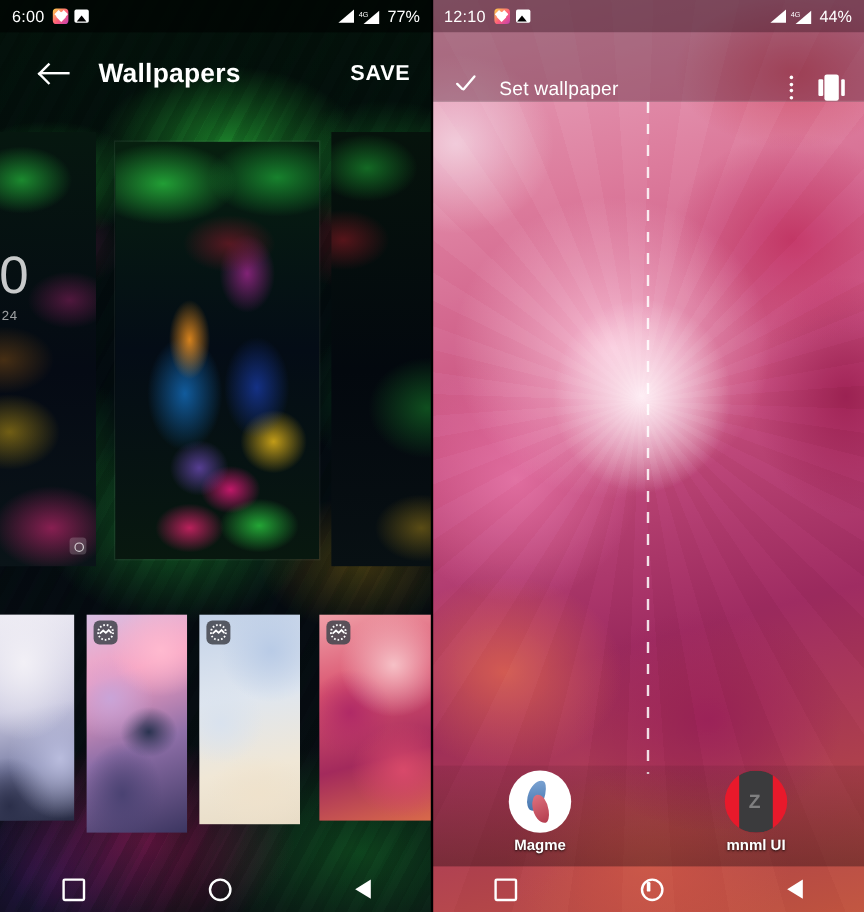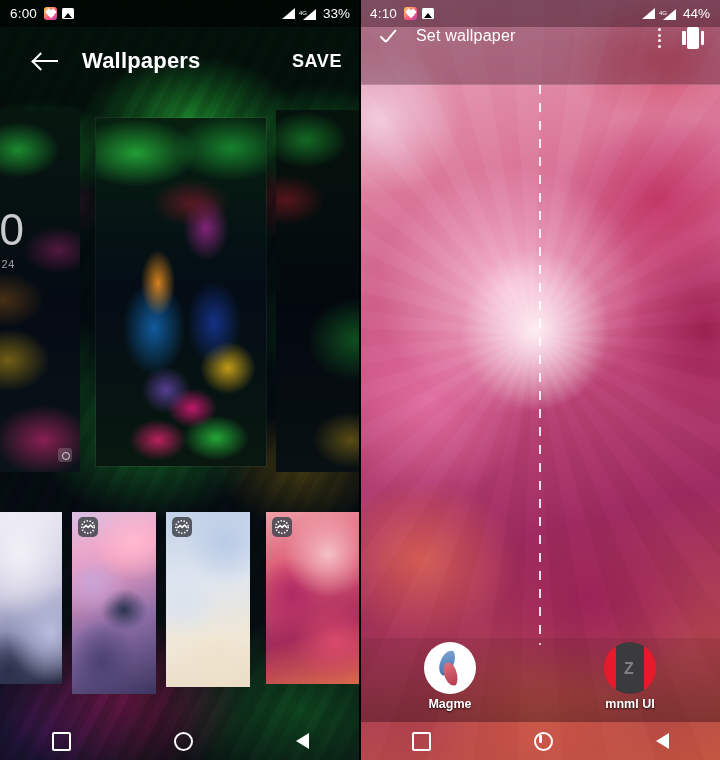--- a/index.html
+++ b/index.html
@@ -223,21 +223,21 @@
   .nebula:after{
     content:"";position:absolute;inset:0;
     background:
       repeating-conic-gradient(from 20deg at 48% 44%,
         rgba(255,255,255,.05) 0deg 6deg, rgba(0,0,0,.035) 6deg 12deg);
     opacity:.55;mix-blend-mode:overlay;
   }
 
   .rp-toolbar{
     position:absolute;top:27px;left:0;right:0;height:58px;
-    display:flex;align-items:flex-start;padding:0 16px;box-sizing:border-box;
+    display:flex;align-items:flex-end;padding:0 16px;box-sizing:border-box;
     background:rgba(60,18,35,.35);color:#fff;z-index:18;
     border-bottom:1px solid rgba(255,255,255,.14);
   }
   .check{width:24px;height:24px;position:relative;cursor:pointer;}
   .check:before{
     content:"";position:absolute;left:3px;top:11px;width:8px;height:2.4px;
     background:#fff;transform:rotate(45deg);border-radius:1px;
   }
   .check:after{
     content:"";position:absolute;left:7px;top:8px;width:16px;height:2.4px;
@@ -376,21 +376,21 @@
         <span class="ic-heart"></span>
         <span class="ic-photo"></span>
       </span>
       <span class="sb-spacer"></span>
       <span class="sb-right">
         <span class="ic-signal"></span>
         <span class="ic-signal4g">
           <span class="g4">4G</span>
             <span class="tri"></span>
         </span>
-        <span class="sb-batt">33%</span>
+        <span class="sb-batt">77%</span>
       </span>
     </div>
 
     <div class="lp-toolbar">
       <span class="back-arrow"></span>
       <span class="lp-title">Wallpapers</span>
       <span class="lp-save">SAVE</span>
     </div>
 
     <div class="big-row">
@@ -447,21 +447,21 @@
       <span class="nav-recents"></span>
       <span class="nav-home"></span>
       <span class="nav-back"></span>
     </div>
   </div>
 
   <div class="panel right">
     <div class="nebula"></div>
 
     <div class="statusbar right-sb">
-      <span class="sb-time">4:10</span>
+      <span class="sb-time">12:10</span>
       <span class="sb-left-icons">
         <span class="ic-heart"></span>
         <span class="ic-photo"></span>
       </span>
       <span class="sb-spacer"></span>
       <span class="sb-right">
         <span class="ic-signal"></span>
         <span class="ic-signal4g">
           <span class="g4">4G</span>
             <span class="tri"></span>

